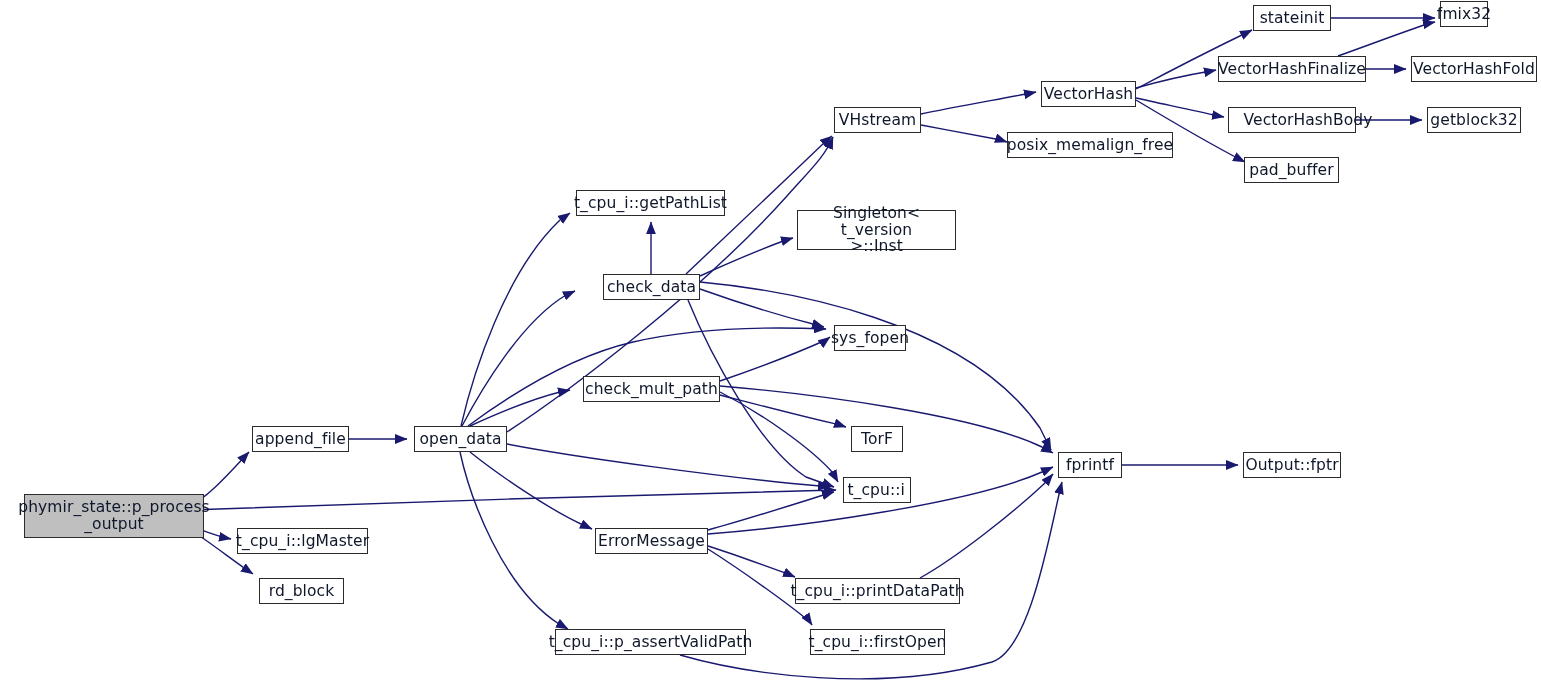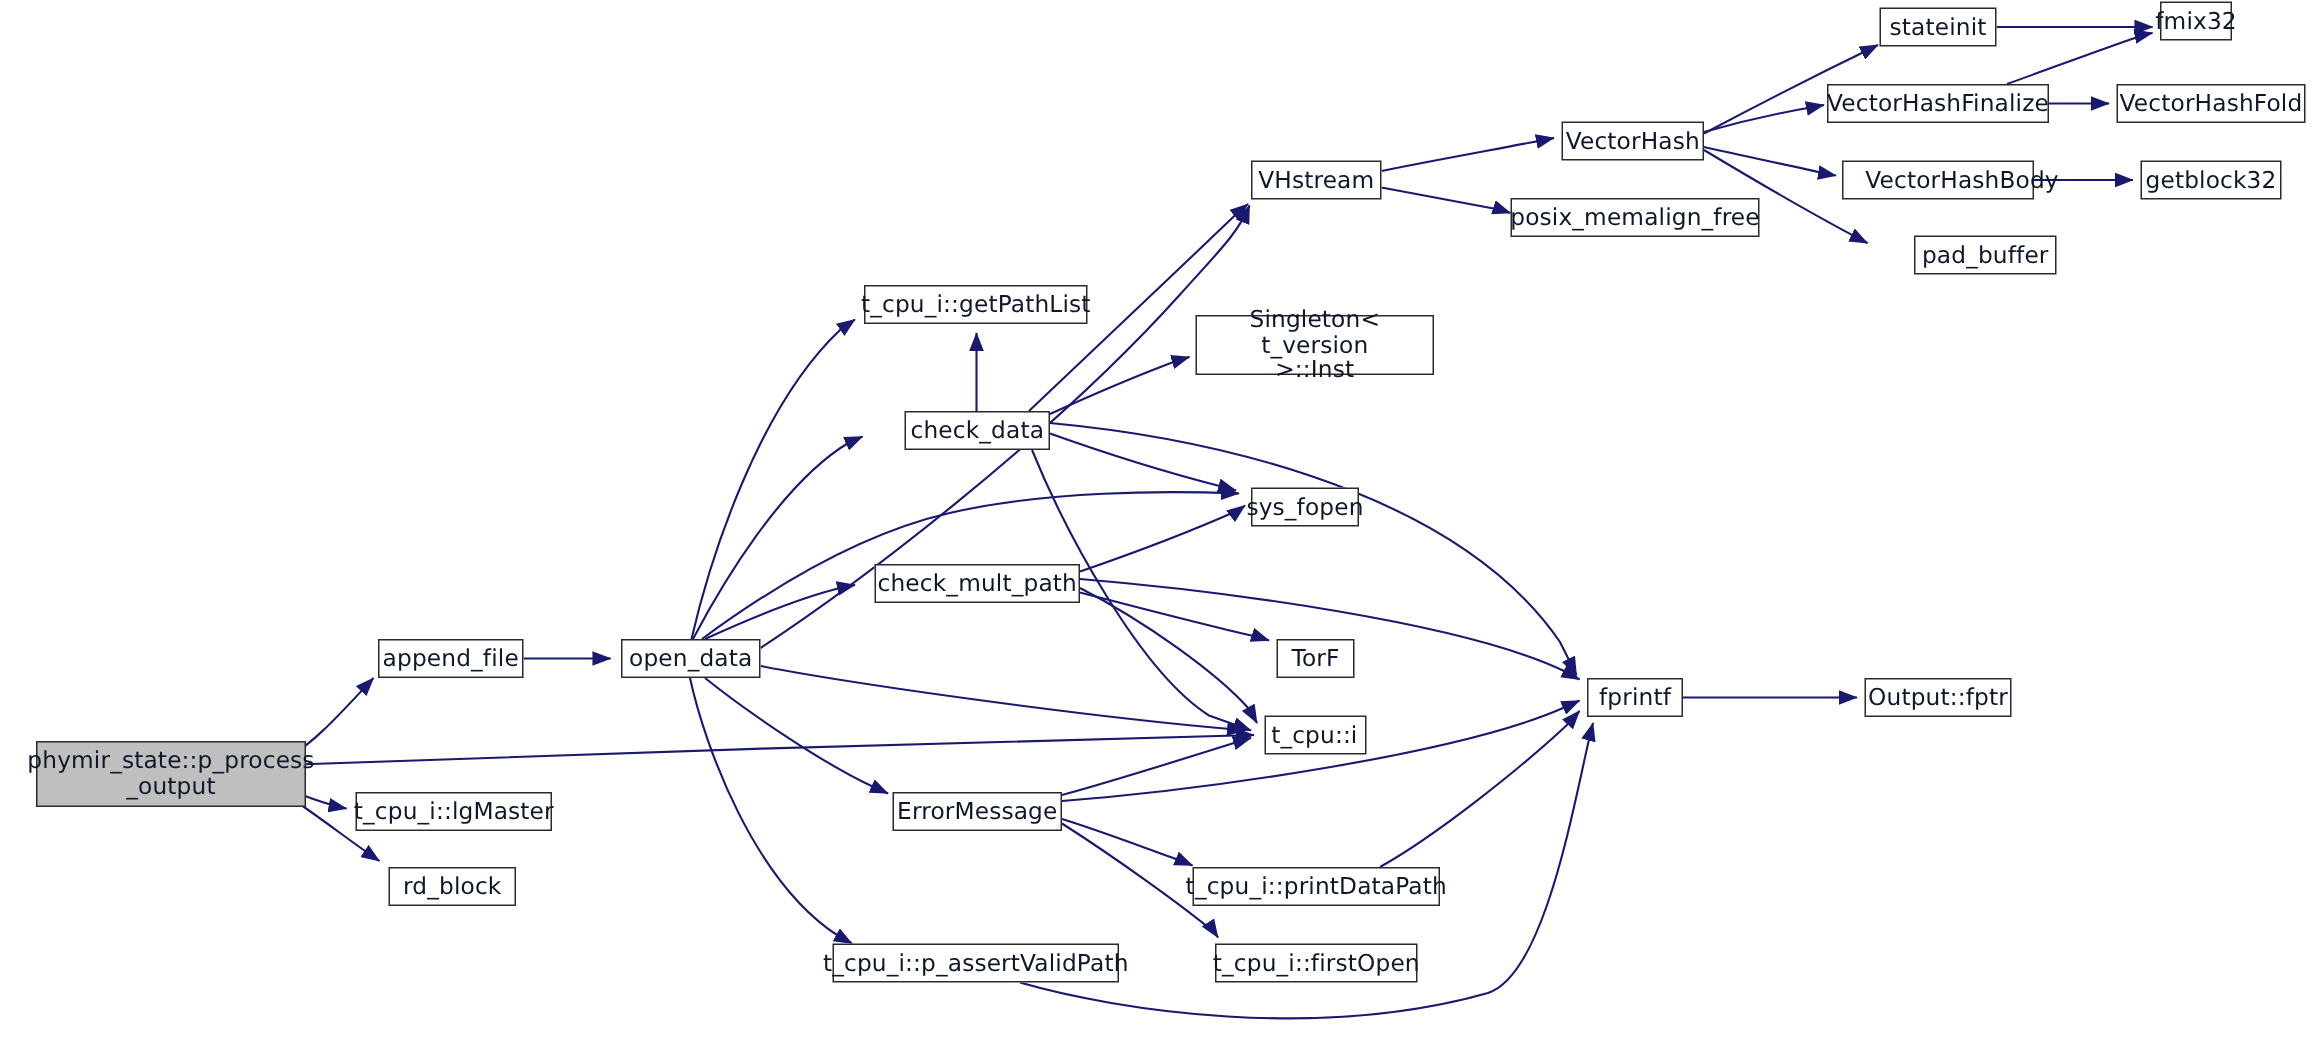--- a/index.html
+++ b/index.html
@@ -85,17 +85,17 @@
     <div class="node" style="left: 795px; top: 578px; width: 165px; height: 26px;"><span class="node-label">t_cpu_i::printDataPath</span></div>
     <div class="node" style="left: 810px; top: 629px; width: 135px; height: 26px;"><span class="node-label">t_cpu_i::firstOpen</span></div>
     <div class="node" style="left: 834px; top: 107px; width: 87px; height: 26px;"><span class="node-label">VHstream</span></div>
     <div class="node" style="left: 1007px; top: 132px; width: 166px; height: 26px;"><span class="node-label">posix_memalign_free</span></div>
     <div class="node" style="left: 1041px; top: 81px; width: 95px; height: 26px;"><span class="node-label">VectorHash</span></div>
     <div class="node" style="left: 1058px; top: 452px; width: 64px; height: 26px;"><span class="node-label">fprintf</span></div>
     <div class="node" style="left: 1243px; top: 452px; width: 98px; height: 26px;"><span class="node-label">Output::fptr</span></div>
     <div class="node" style="left: 1253px; top: 5px; width: 78px; height: 26px;"><span class="node-label">stateinit</span></div>
     <div class="node" style="left: 1218px; top: 56px; width: 148px; height: 26px;"><span class="node-label">VectorHashFinalize</span></div>
     <div class="node" style="left: 1228px; top: 107px; width: 128px; height: 26px; padding-left: 32px;"><span class="node-label">VectorHashBody</span></div>
-    <div class="node" style="left: 1244px; top: 157px; width: 95px; height: 26px; margin-left: 32px;"><span class="node-label">pad_buffer</span></div>
+    <div class="node" style="left: 1244px; top: 157px; width: 95px; height: 26px;"><span class="node-label">pad_buffer</span></div>
     <div class="node" style="left: 1440px; top: 1px; width: 48px; height: 26px;"><span class="node-label">fmix32</span></div>
     <div class="node" style="left: 1411px; top: 56px; width: 126px; height: 26px;"><span class="node-label">VectorHashFold</span></div>
     <div class="node" style="left: 1427px; top: 107px; width: 94px; height: 26px;"><span class="node-label">getblock32</span></div>
   </div>
 
 </body></html>

